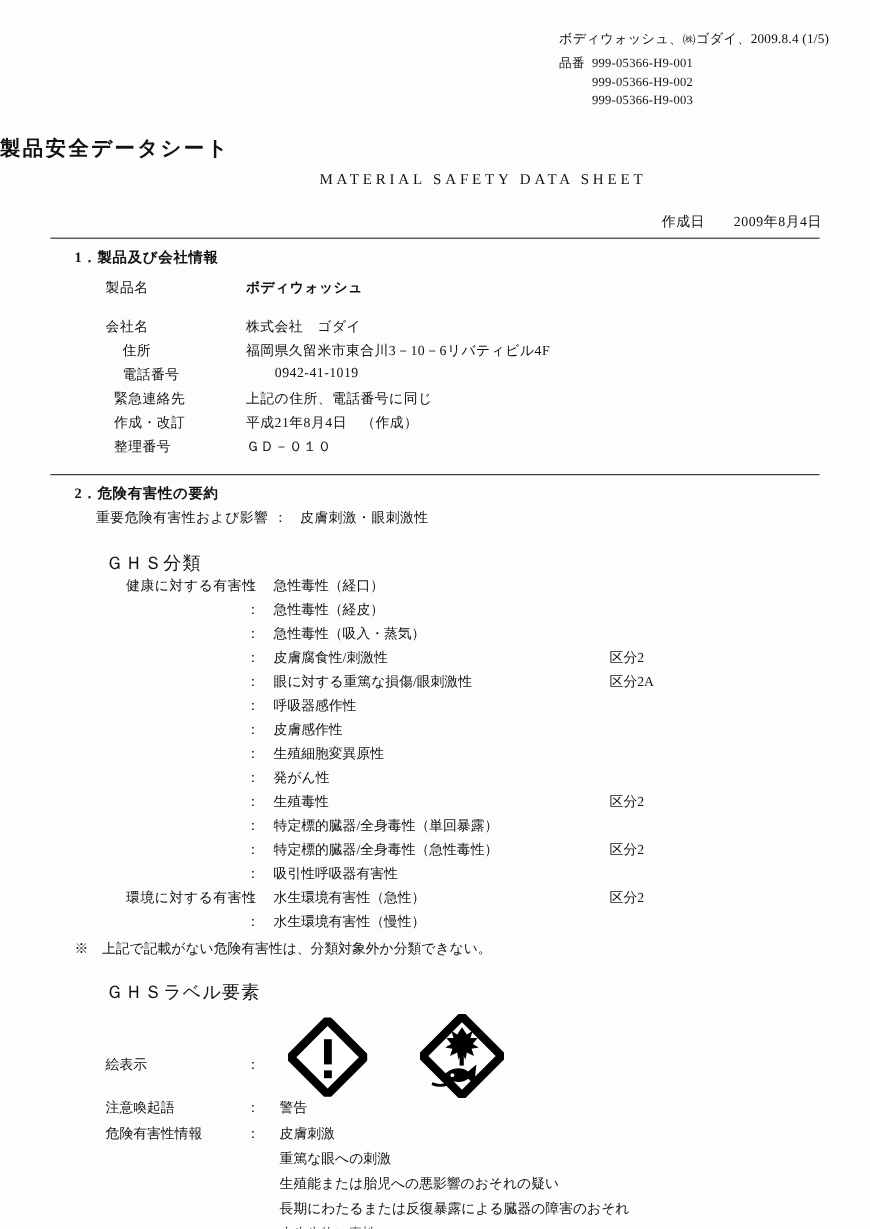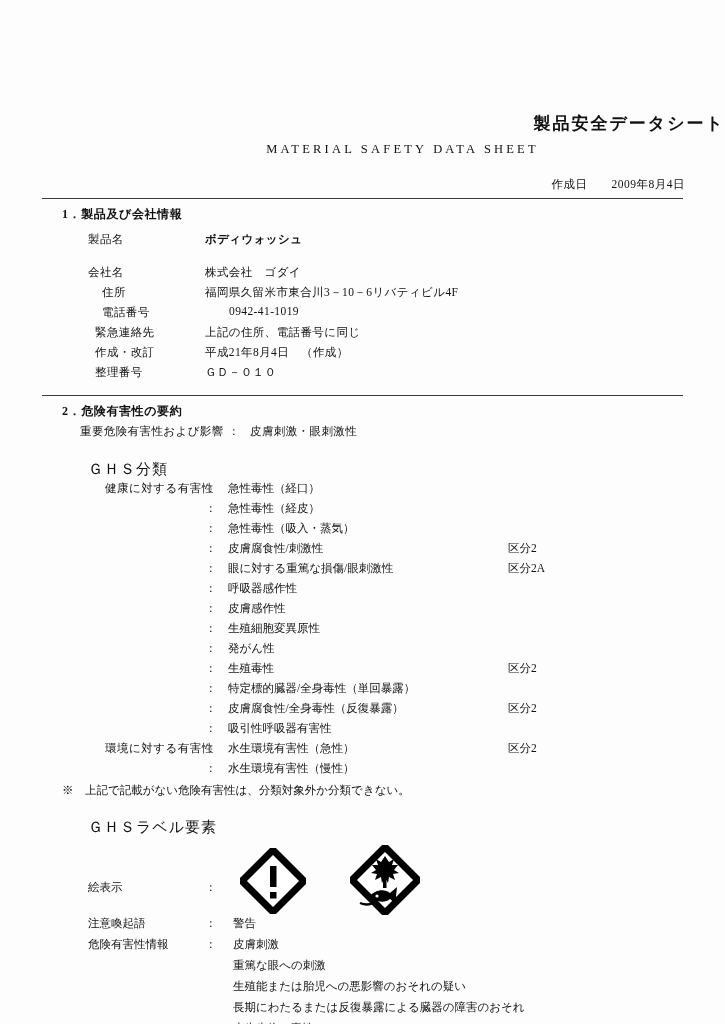--- a/index.html
+++ b/index.html
@@ -43,21 +43,21 @@
   .hdr-codes .label {
     padding-top: 0px;
   }
   .code-list div { white-space: nowrap; }
 
   .title-main {
     position: absolute;
     top: 112px;
     left: 0;
     width: 100%;
-    text-align: right;
+    text-align: left;
     font-size: 17px;
     font-weight: bold;
     letter-spacing: 2px;
     font-family: "Liberation Serif", "DejaVu Serif", serif;
   }
   .title-sub {
     position: absolute;
     top: 142px;
     left: 0;
     width: 100%;
@@ -152,20 +152,29 @@
   .br-col { position: absolute; left: 205px; }
   .br-val { position: absolute; left: 233px; }
   .br-cont { position: absolute; left: 233px; }
 </style>
 </head>
 <body>
 
 <div class="page">
 
   <div class="hdr-right">
+    <div class="hdr-line1">ボディウォッシュ、㈱ゴダイ、2009.8.4 (1/5)</div>
+    <div class="hdr-codes">
+      <div class="label">品番</div>
+      <div class="code-list">
+        <div>999-05366-H9-001</div>
+        <div>999-05366-H9-002</div>
+        <div>999-05366-H9-003</div>
+      </div>
+    </div>
   </div>
 
   <div class="title-main">製品安全データシート</div>
   <div class="title-sub">MATERIAL SAFETY DATA SHEET</div>
 
   <div class="made-date">
     <span class="mdl">作成日</span><span>2009年8月4日</span>
   </div>
 
   <div class="rule" id="rule1"></div>
@@ -270,21 +279,21 @@
     <span class="haz-name">生殖毒性</span>
     <span class="haz-cat">区分2</span>
   </div>
   <div class="haz-item" style="top:681px;">
     <span class="haz-colon">：</span>
     <span class="haz-name">特定標的臓器/全身毒性（単回暴露）</span>
     <span class="haz-cat"></span>
   </div>
   <div class="haz-item" style="top:701px;">
     <span class="haz-colon">：</span>
-    <span class="haz-name">皮膚腐食性/全身毒性（反復暴露）</span>
+    <span class="haz-name">特定標的臓器/全身毒性（急性毒性）</span>
     <span class="haz-cat">区分2</span>
   </div>
   <div class="haz-item" style="top:721px;">
     <span class="haz-colon">：</span>
     <span class="haz-name">吸引性呼吸器有害性</span>
     <span class="haz-cat"></span>
   </div>
 
   <div class="grp-label" style="top:741px; left:105px;">環境に対する有害性</div>
   <div class="haz-item" style="top:741px;">

